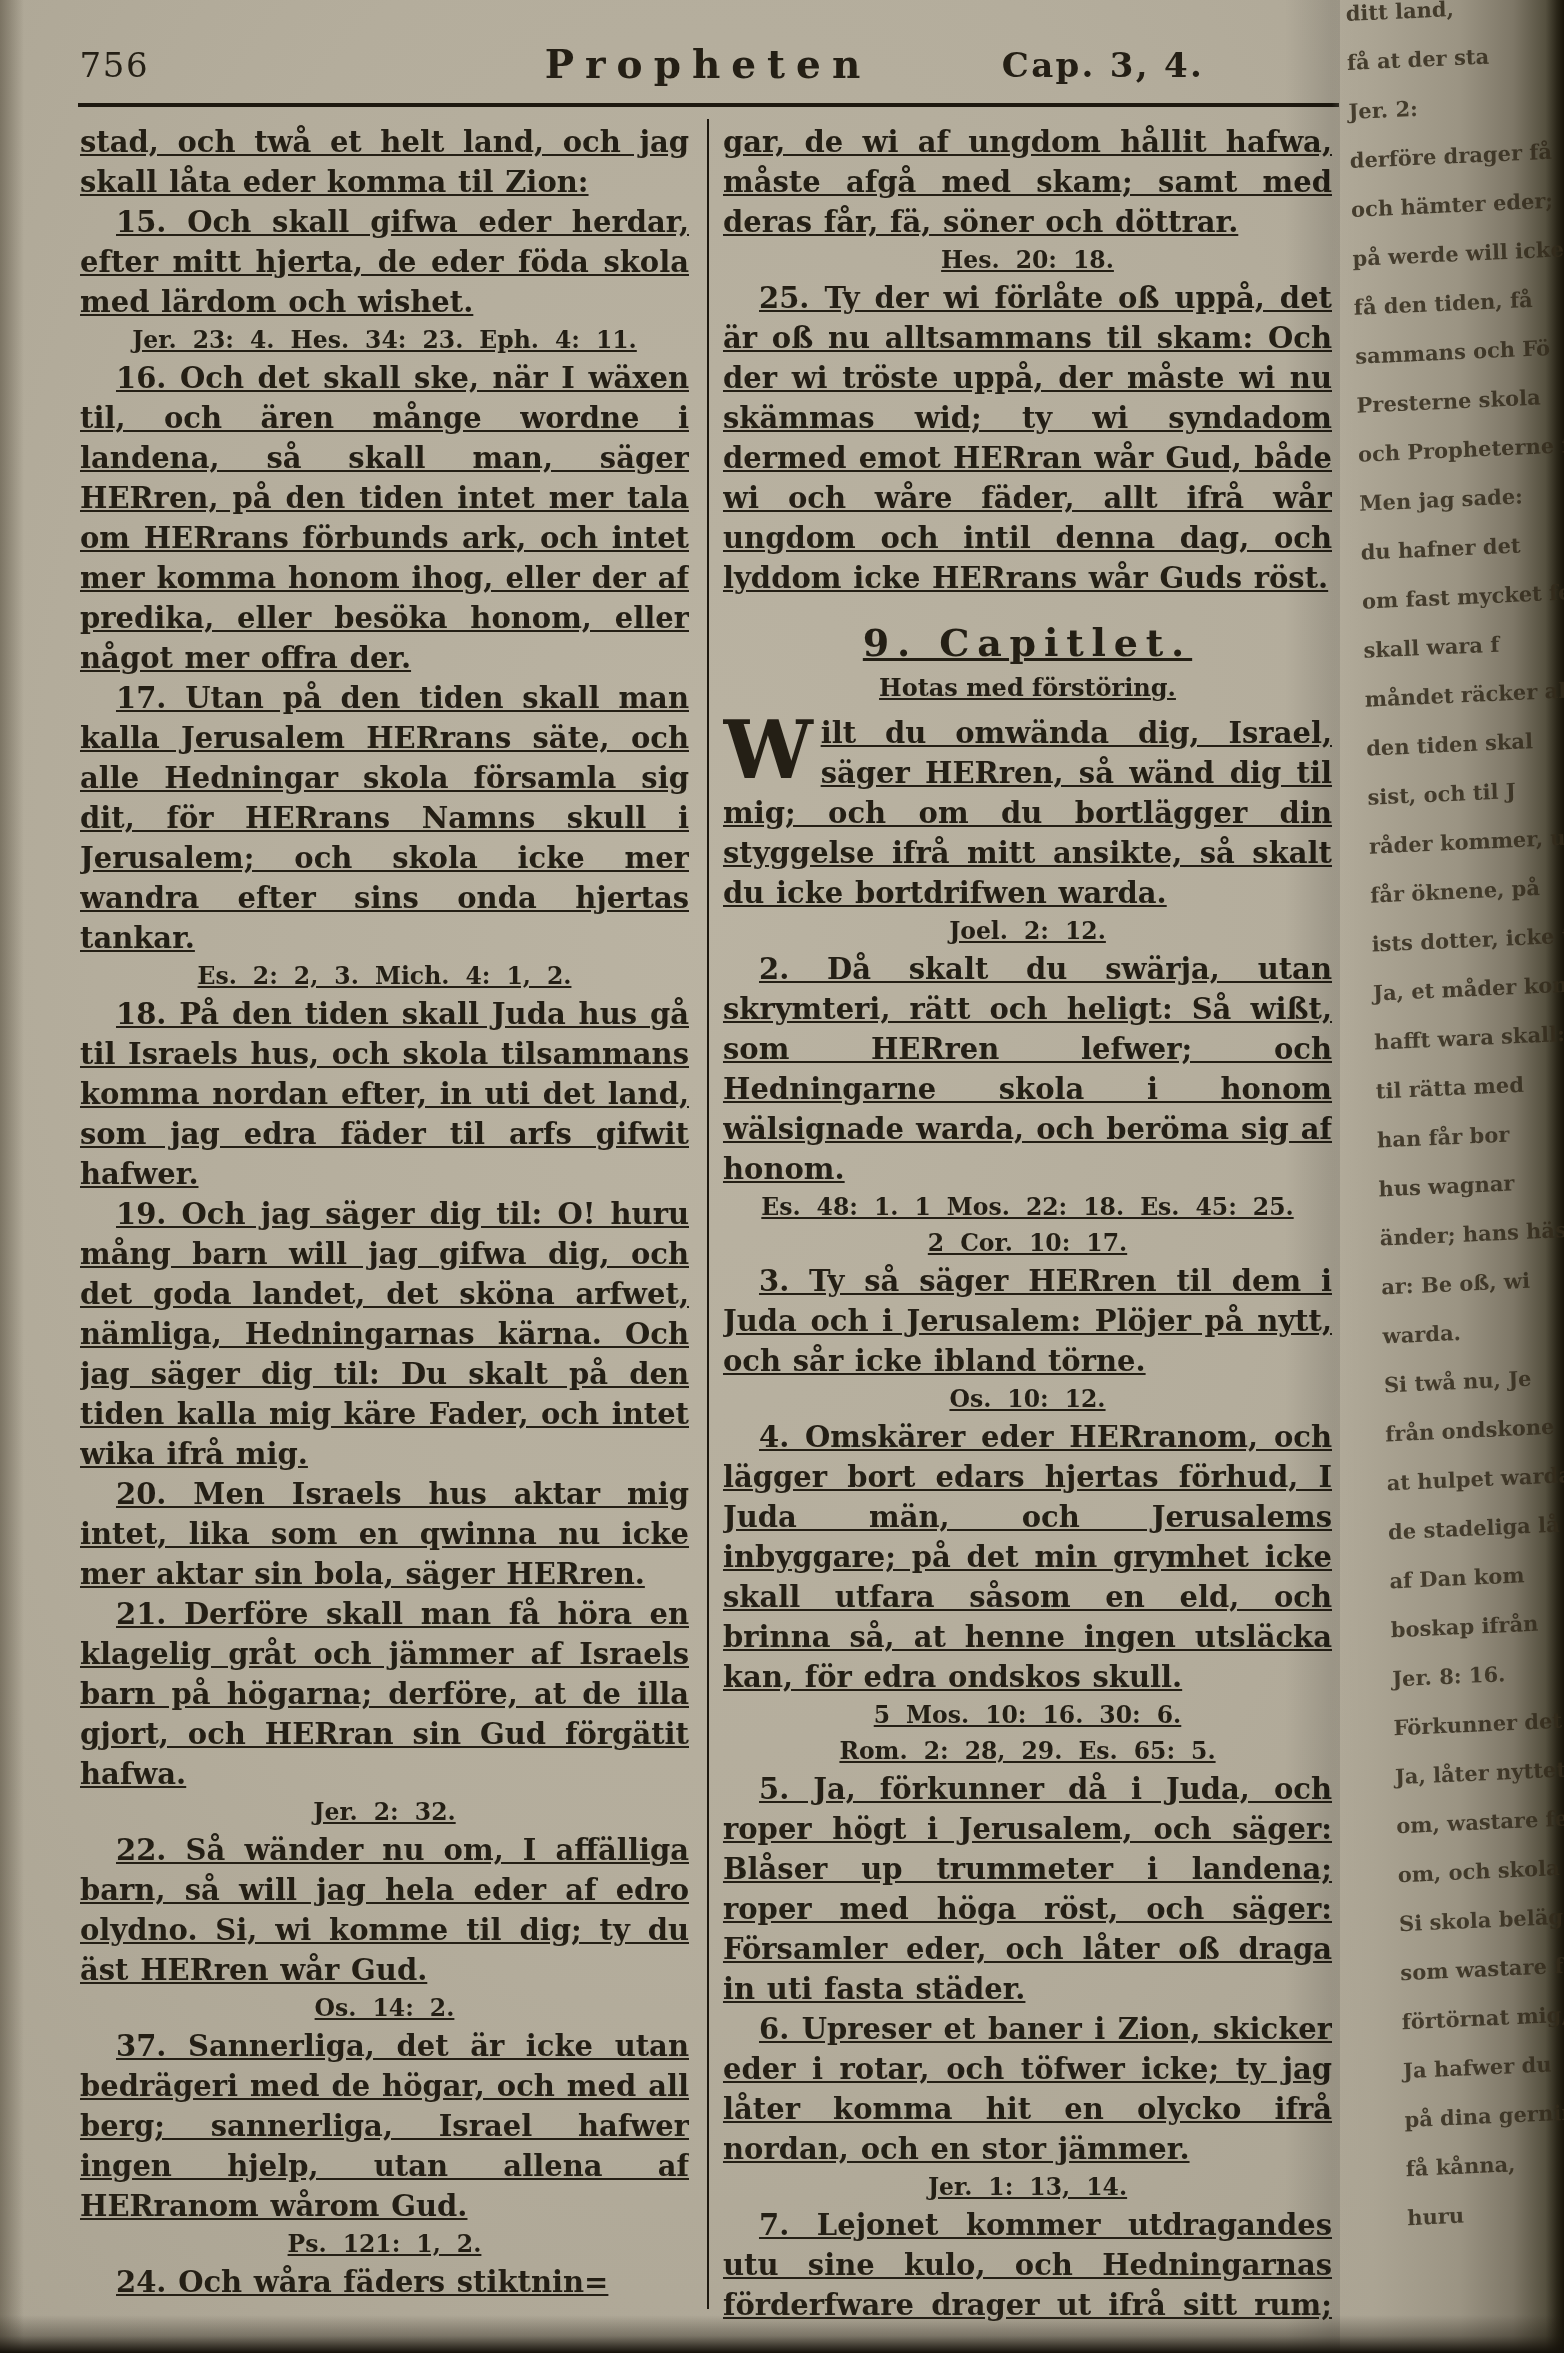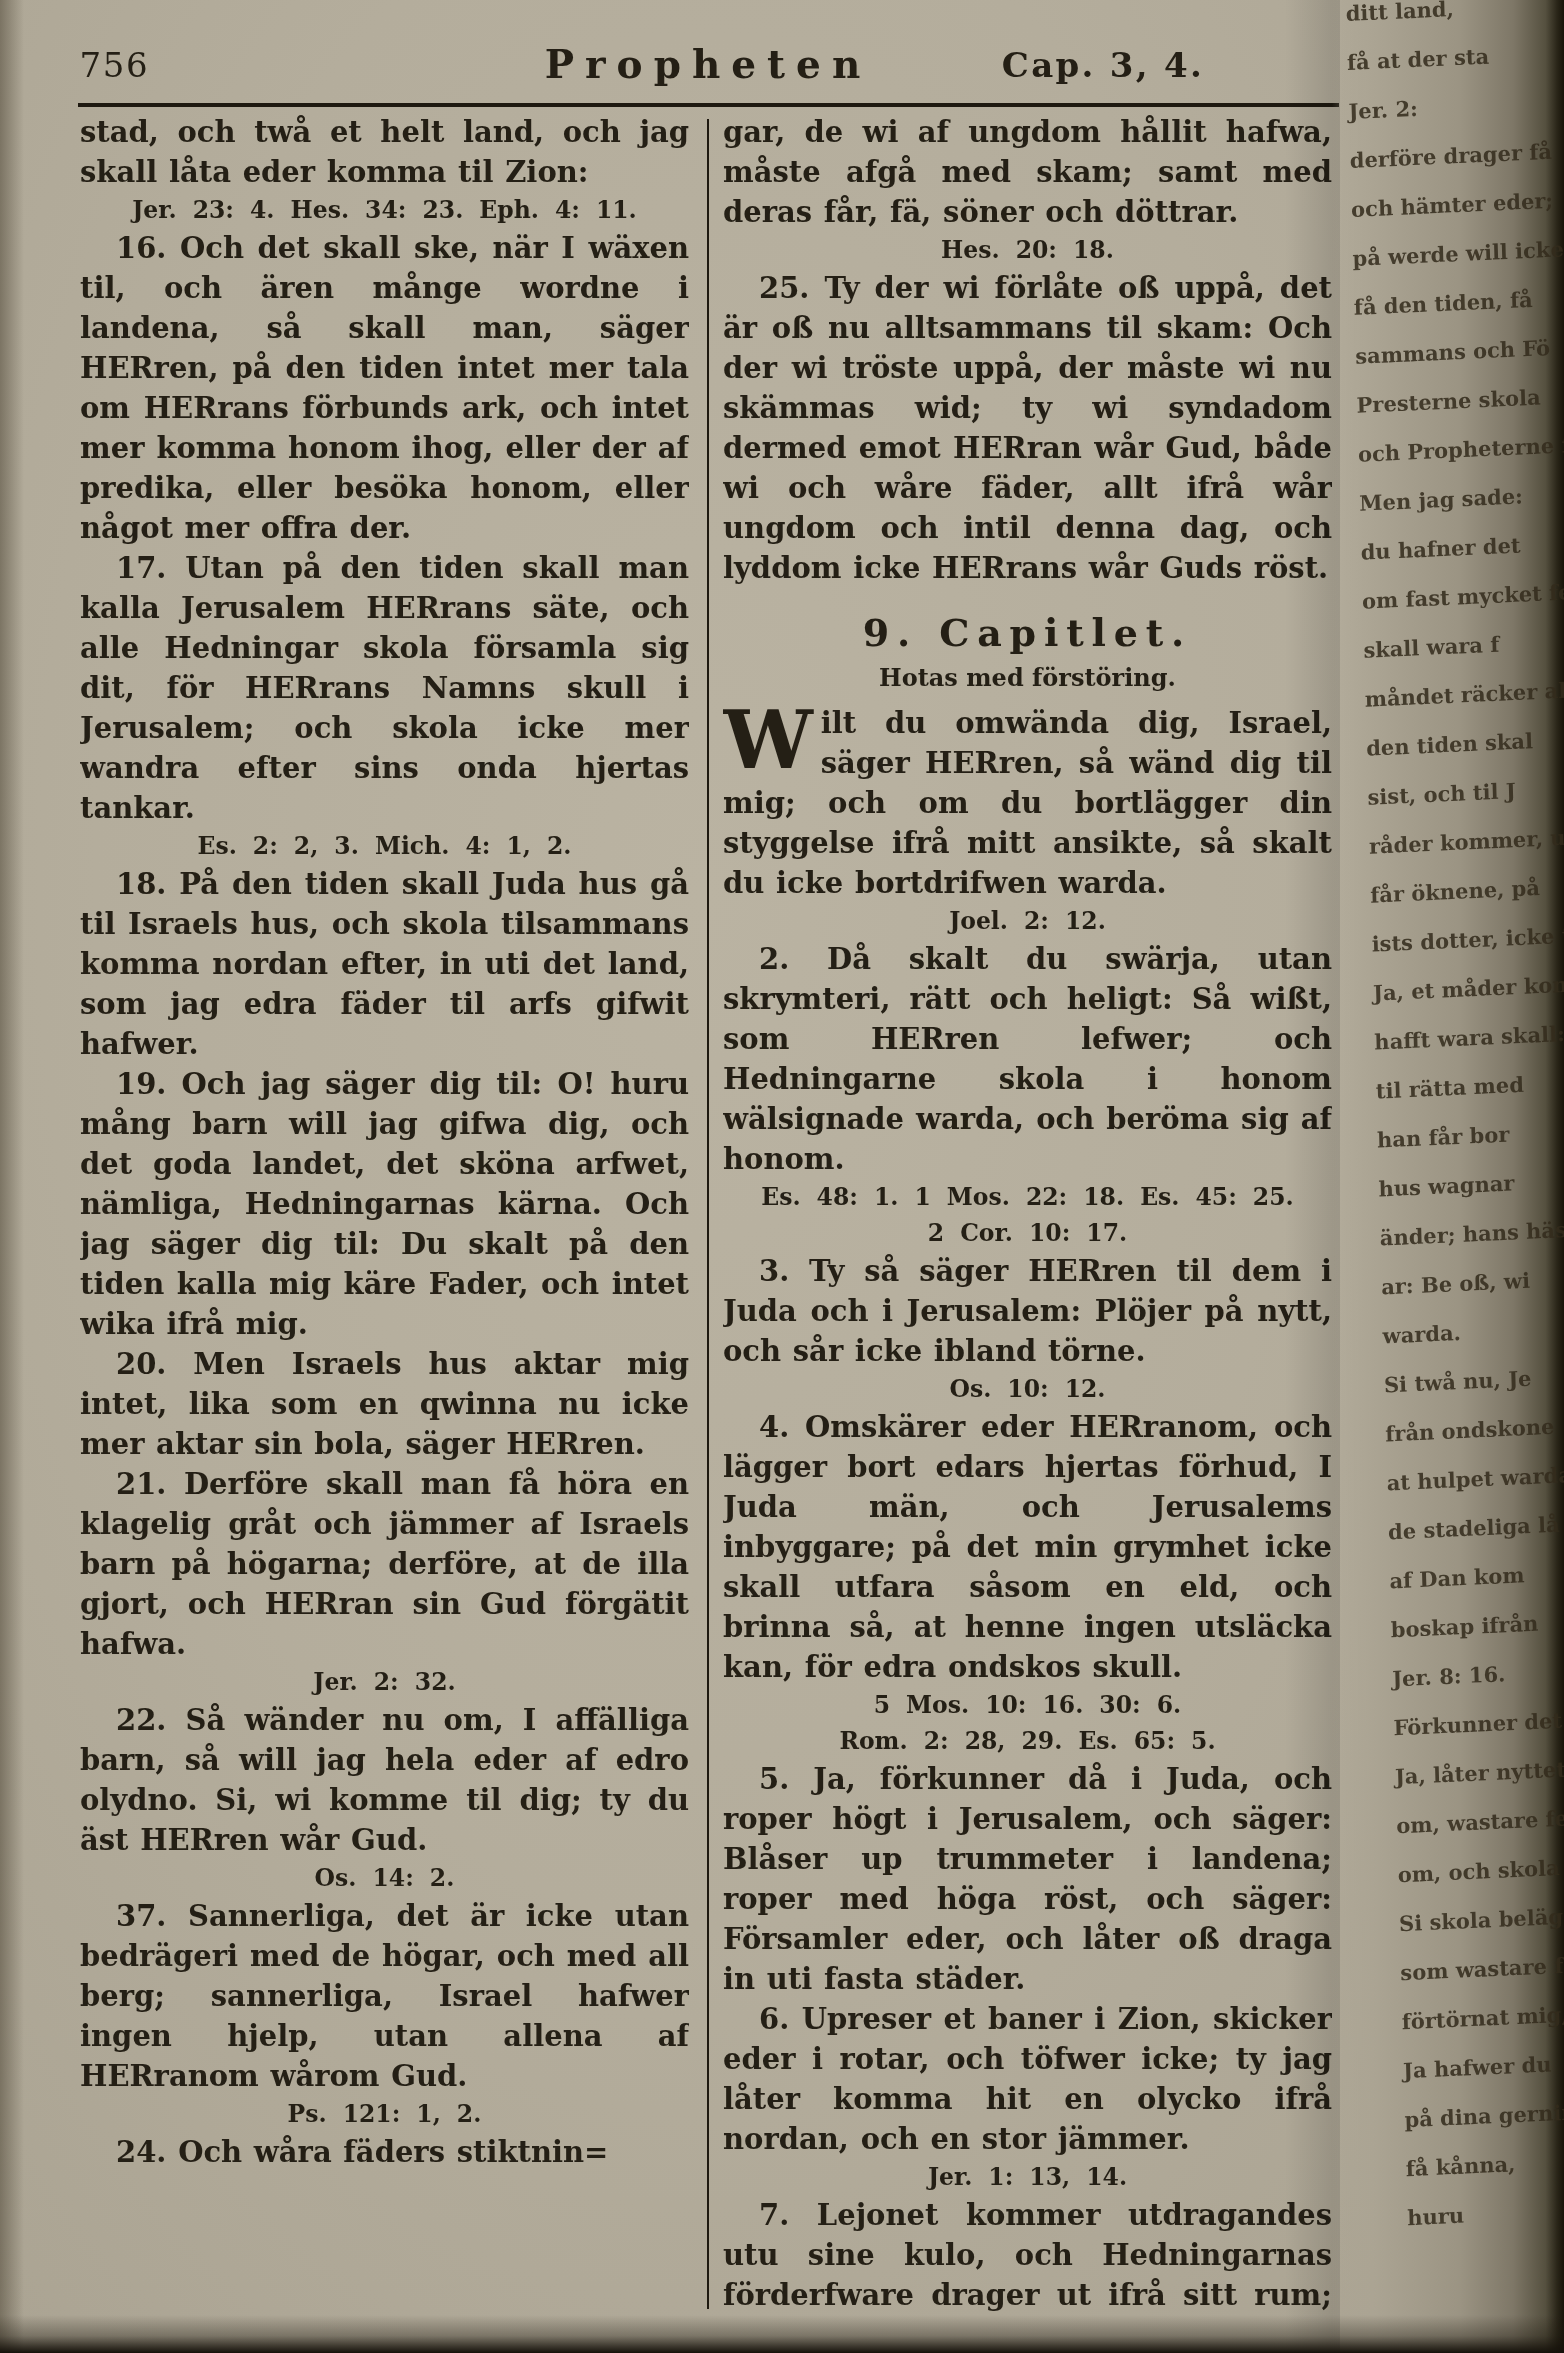--- a/index.html
+++ b/index.html
@@ -39,22 +39,22 @@
   .header-rule {
     position: absolute; top: 103px; left: 78px; width: 1261px; height: 3.9px;
     background: #1e1910;
   }
   .col-divider {
     position: absolute; top: 119px; bottom: 44px; left: 707px; width: 2.3px;
     background: #1e1910;
   }
   
   .col {
-    position: absolute; top: 112px; height: 2200px; overflow: hidden;
-    font-size: 29px; line-height: 40px;
+    position: absolute; top: 122px; height: 2200px; overflow: hidden;
+    font-size: 29px; line-height: 40px; text-decoration: underline;
   }
   .col-left  { left: 80px; width: 609px; }
   .col-right { left: 723px; width: 609px; }
   .para {
     margin: 0; text-align: justify; text-indent: 36px;
     font-weight: 700; color: #241f15;
     word-spacing: 1.6px;
   }
   .para.cont { text-indent: 0; }
   .ref {
@@ -104,20 +104,21 @@
   <div class="header">
     <span class="pagenum">756</span>
     <span class="htitle">Propheten</span>
     <span class="hchapter">Cap. 3, 4.</span>
   </div>
   <div class="header-rule"></div>
   <div class="col-divider"></div>
 
   <div class="col col-left">
       <p class="para cont">stad, och twå et helt land, och jag skall låta eder komma til Zion:</p>
+      <p class="para">15. Och skall gifwa eder herdar, efter mitt hjerta, de eder föda skola med lärdom och wishet.</p>
       <div class="ref">Jer. 23: 4.  Hes. 34: 23.  Eph. 4: 11.</div>
       <p class="para">16. Och det skall ske, när I wäxen til, och ären månge wordne i landena, så skall man, säger HERren, på den tiden intet mer tala om HERrans förbunds ark, och intet mer komma honom ihog, eller der af predika, eller besöka honom, eller något mer offra der.</p>
       <p class="para">17. Utan på den tiden skall man kalla Jerusalem HERrans säte, och alle Hedningar skola församla sig dit, för HERrans Namns skull i Jerusalem; och skola icke mer wandra efter sins onda hjertas tankar.</p>
       <div class="ref">Es. 2: 2, 3.  Mich. 4: 1, 2.</div>
       <p class="para">18. På den tiden skall Juda hus gå til Israels hus, och skola tilsammans komma nordan efter, in uti det land, som jag edra fäder til arfs gifwit hafwer.</p>
       <p class="para">19. Och jag säger dig til: O! huru mång barn will jag gifwa dig, och det goda landet, det sköna arfwet, nämliga, Hedningarnas kärna. Och jag säger dig til: Du skalt på den tiden kalla mig käre Fader, och intet wika ifrå mig.</p>
       <p class="para">20. Men Israels hus aktar mig intet, lika som en qwinna nu icke mer aktar sin bola, säger HERren.</p>
       <p class="para">21. Derföre skall man få höra en klagelig gråt och jämmer af Israels barn på högarna; derföre, at de illa gjort, och HERran sin Gud förgätit hafwa.</p>
       <div class="ref">Jer. 2: 32.</div>
       <p class="para">22. Så wänder nu om, I affälliga barn, så will jag hela eder af edro olydno. Si, wi komme til dig; ty du äst HERren wår Gud.</p>

